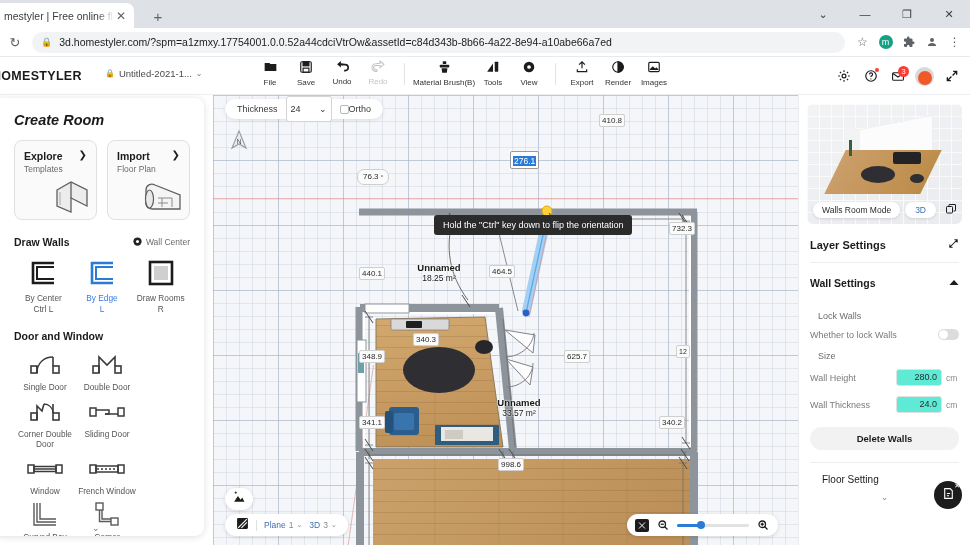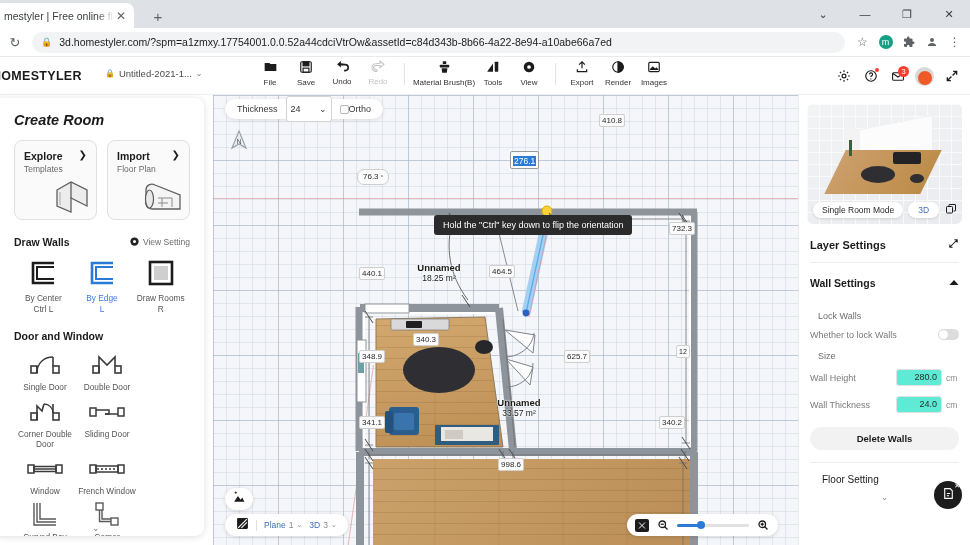--- a/index.html
+++ b/index.html
@@ -484,21 +484,21 @@
 
     <div class="sec-head">
       <span class="sec-title">Draw Walls</span>
       <span class="wall-setting">
         <span class="gear">
           <svg width="9" height="9" viewBox="0 0 24 24" fill="#222">
               <circle cx="12" cy="12" r="11"></circle>
               <circle cx="12" cy="12" r="4" fill="#fff"></circle>
             </svg>
         </span>
-        <span>View Setting</span>
+        <span>Wall Center</span>
       </span>
     </div>
 
     <div class="tool-grid">
       <div class="tgi">
         <span class="art">
           <svg width="30" height="26" viewBox="0 0 30 26" fill="none" stroke="#1c1c1c" stroke-width="2.6">
             <path d="M26 3 H5 V23 H26"></path>
               <path d="M26 7 H9 V19 H26" stroke-width="2"></path>
           </svg>
@@ -891,21 +891,21 @@
     <div class="preview">
       <div class="prev-grid"></div>
       <div class="prev-wall1"></div>
       <div class="prev-wall2"></div>
       <div class="prev-floor"></div>
       <div class="prev-rug"></div>
       <div class="prev-sofa"></div>
       <div class="prev-pouf"></div>
       <div class="prev-plant"></div>
       <div class="prev-ctrls">
-        <span class="srm">Single Room Mode</span>
+        <span class="srm">Walls Room Mode</span>
         <span class="pill3d">3D</span>
         <span class="expand-ic">
           <svg width="12" height="12" viewBox="0 0 24 24" fill="none" stroke="#1c1c1c" stroke-width="2">
               <rect x="3" y="7" width="12" height="13" rx="1.5"></rect>
               <path d="M8 7 V4 a1 1 0 0 1 1-1 h11 a1 1 0 0 1 1 1 v11 a1 1 0 0 1 -1 1 h-3"></path>
             </svg>
         </span>
       </div>
     </div>
 

